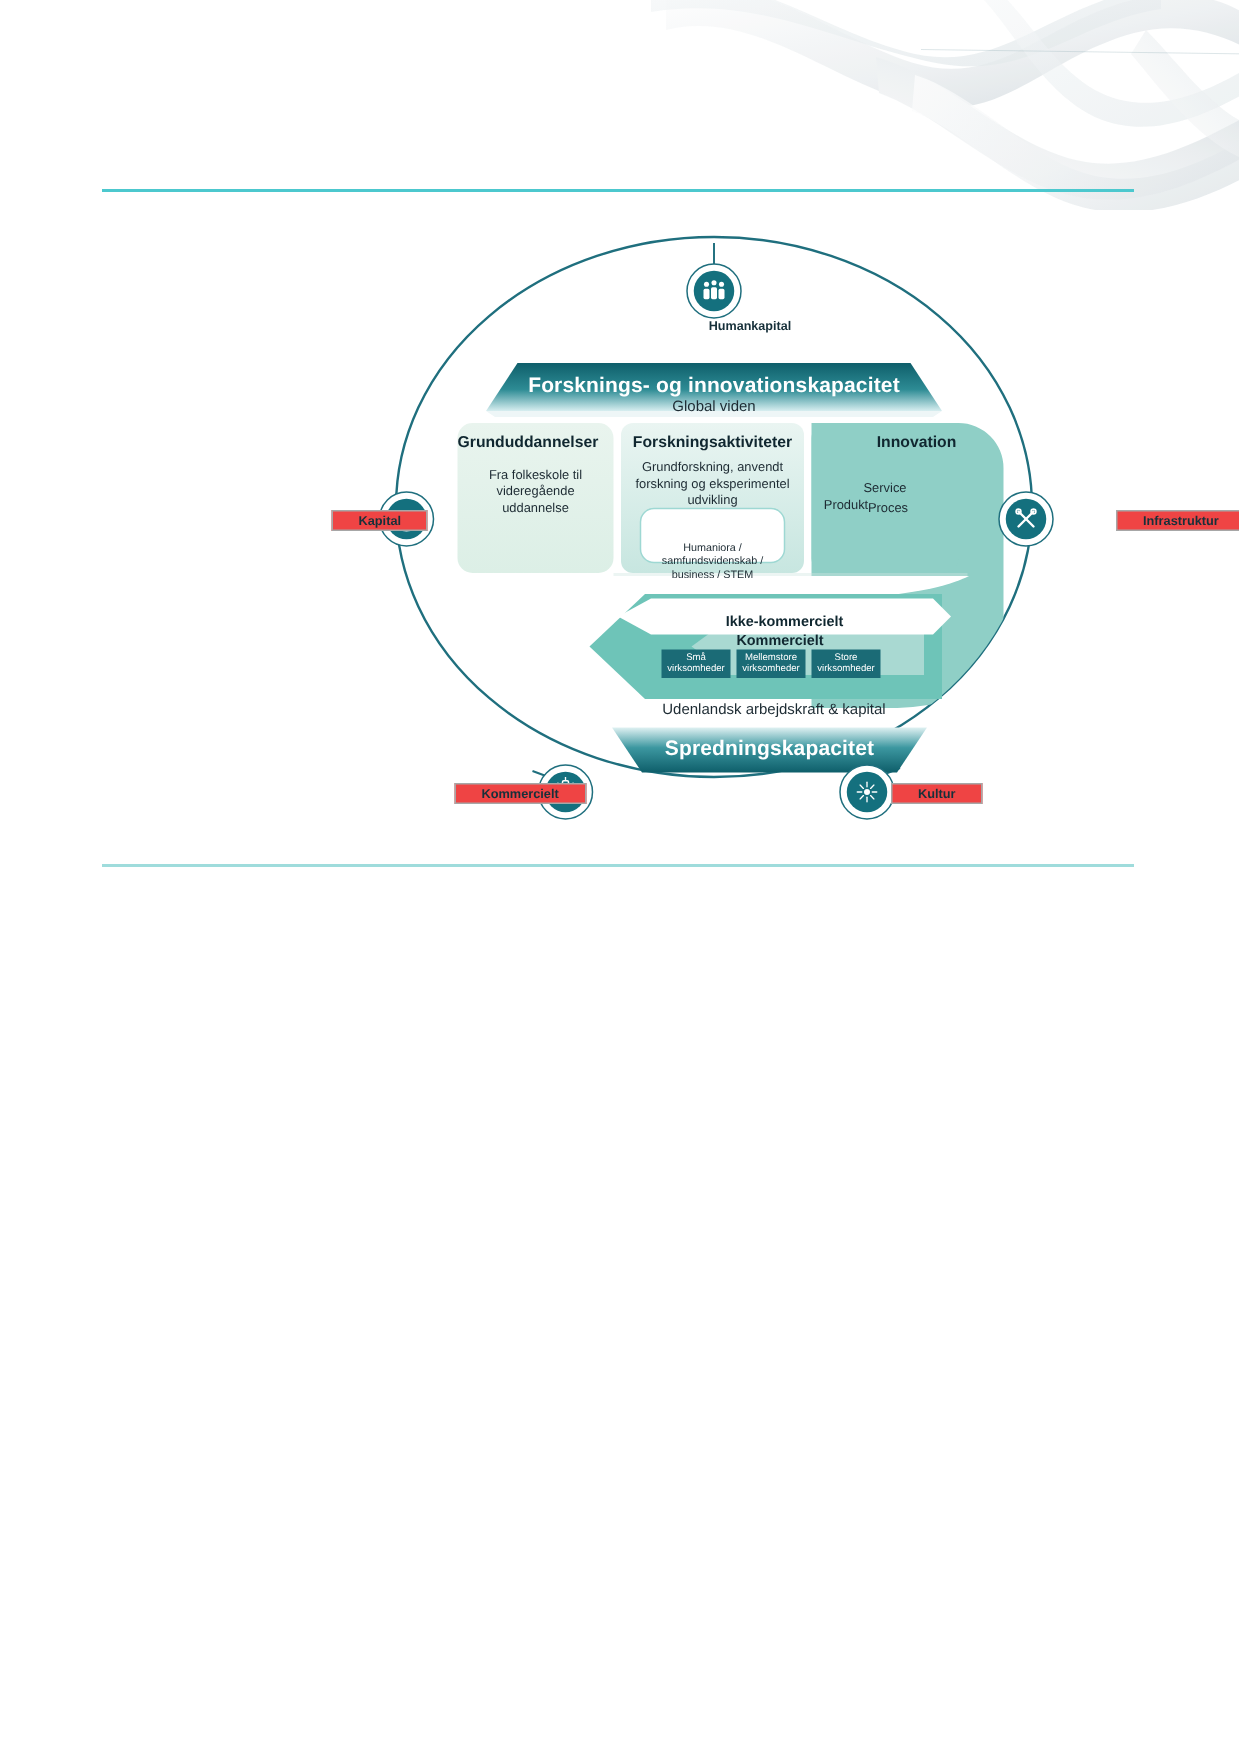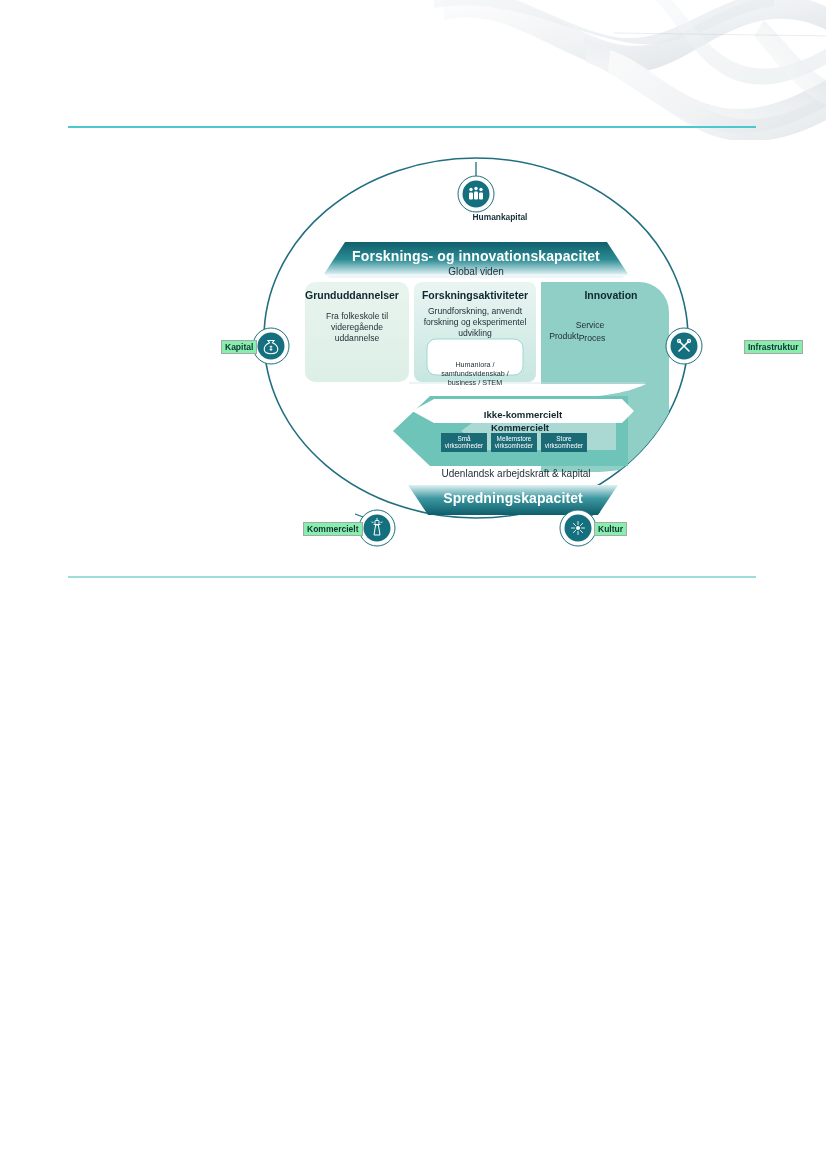--- a/index.html
+++ b/index.html
@@ -29,26 +29,26 @@
 
   
   #diagram{
     position:absolute; left:0; top:150px;
     width:826px; height:420px;
   }
   #diagram svg{ position:absolute; left:0; top:0; }
 
   .node-label{
     position:absolute;
-    background:#86efac;
+    background:#ef4444;
     border:1px solid #a7a7a7;
     font-size:8.5px;
     font-weight:bold;
     color:#17303a;
-    padding:1px 3px;
+    padding:1px 17px;
     line-height:10px;
     white-space:nowrap;
   }
 
   .banner-text{
     position:absolute;
     color:#ffffff;
     font-weight:bold;
     font-size:14px;
     letter-spacing:.1px;

